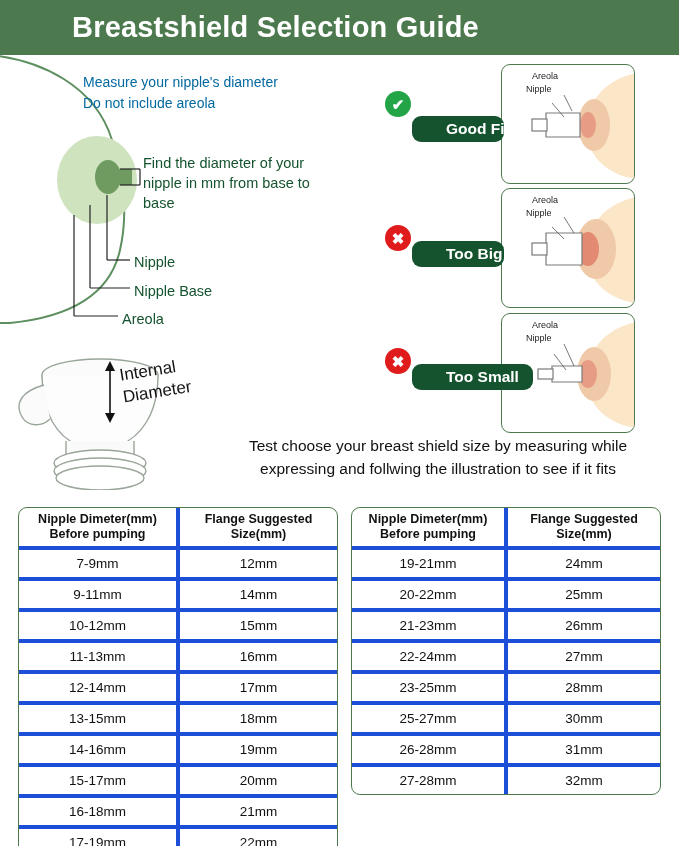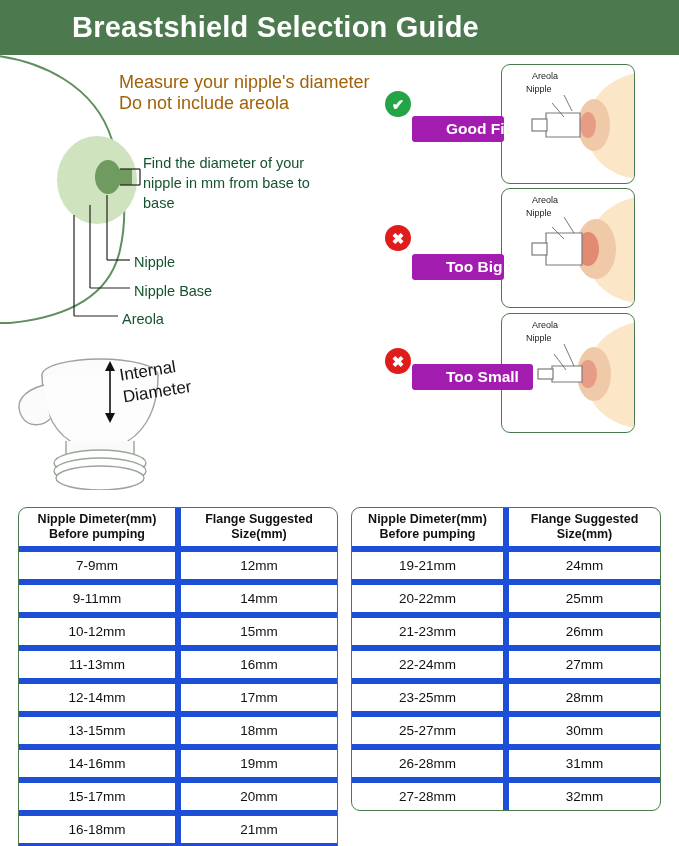--- a/index.html
+++ b/index.html
@@ -45,25 +45,24 @@
   
   .breast-svg {
     position: absolute;
     left: 0;
     top: 55px;
   }
   .measure-note {
     position: absolute;
     left: 83px;
     top: 72px;
-    font-size: 18px;
+    font-size: 14px;
     line-height: 21px;
-    color: #a16207;
+    color: #0369a1;
     white-space: nowrap;
-    margin-left: 36px;
   }
   .callout-label {
     position: absolute;
     font-size: 14.5px;
     color: #14532d;
     white-space: nowrap;
   }
   .callout-diam {
     left: 143px;
     top: 153px;
@@ -112,33 +111,33 @@
     font-size: 9px;
     color: #222;
     white-space: nowrap;
   }
   .card-lbl-areola { left: 30px; top: 6px; }
   .card-lbl-nipple { left: 24px; top: 19px; }
 
   .badge {
     position: absolute;
     height: 26px;
-    background: #a21caf;
-    border-radius: 3px;
+    background: #14532d;
+    border-radius: 9px;
     display: flex;
     align-items: center;
     padding: 0 12px 0 34px;
     box-sizing: border-box;
     color: #ffffff;
     font-size: 15.5px;
     font-weight: bold;
     white-space: nowrap;
   }
   .badge-good { left: 412px; top: 116px; width: 92px; }
-  .badge-big  { left: 412px; top: 254px; width: 92px; }
+  .badge-big  { left: 412px; top: 241px; width: 92px; }
   .badge-small{ left: 412px; top: 364px; width: 121px; }
 
   .mark {
     position: absolute;
     width: 26px;
     height: 26px;
     border-radius: 50%;
     display: flex;
     align-items: center;
     justify-content: center;
@@ -177,21 +176,21 @@
   .table-right { left: 351px; top: 507px; width: 310px; }
   table {
     border-collapse: collapse;
     width: 100%;
     table-layout: fixed;
   }
   th, td {
     text-align: center;
     font-size: 13.5px;
     color: #111;
-    border: 6px solid #1d4ed8;
+    border: 4px solid #1d4ed8;
     padding: 4px 2px;
     height: 19px;
   }
   th {
     font-weight: bold;
     font-size: 12.5px;
     line-height: 15px;
     padding: 4px 3px;
     vertical-align: middle;
   }
@@ -294,20 +293,21 @@
   </div>
 
   <div class="badge badge-good">Good Fit</div>
   <div class="badge badge-big">Too Big</div>
   <div class="badge badge-small">Too Small</div>
 
   <div class="mark mark-ok mark-1">✔</div>
   <div class="mark mark-no mark-2">✖</div>
   <div class="mark mark-no mark-3">✖</div>
 
+  <div class="test-note">Test choose your breast shield size  by measuring while expressing and follwing the illustration to see if it fits</div>
 
   <div class="table-wrap table-left">
     <table>
       <thead>
         <tr>
           <th>Nipple Dimeter(mm) Before pumping</th>
           <th>Flange Suggested Size(mm)</th>
         </tr>
       </thead>
       <tbody>

